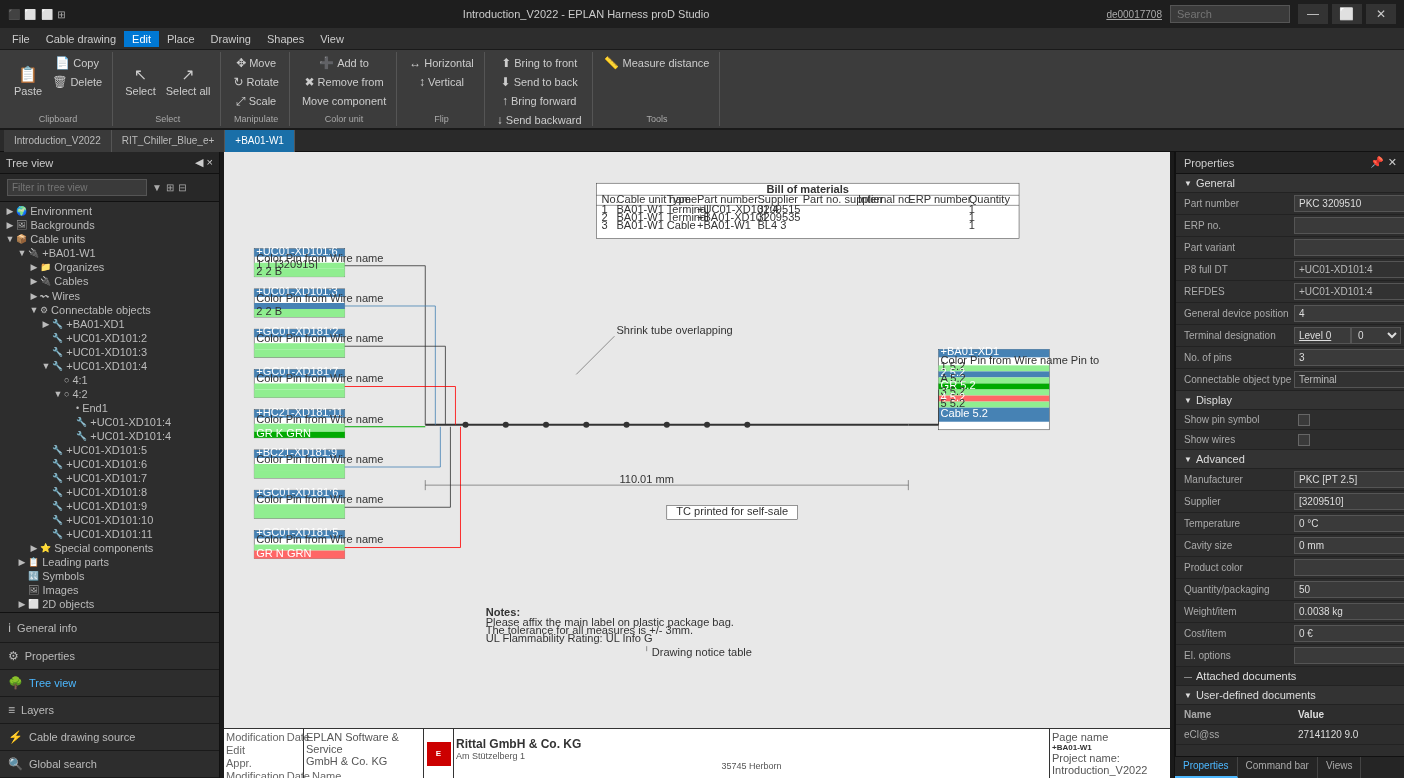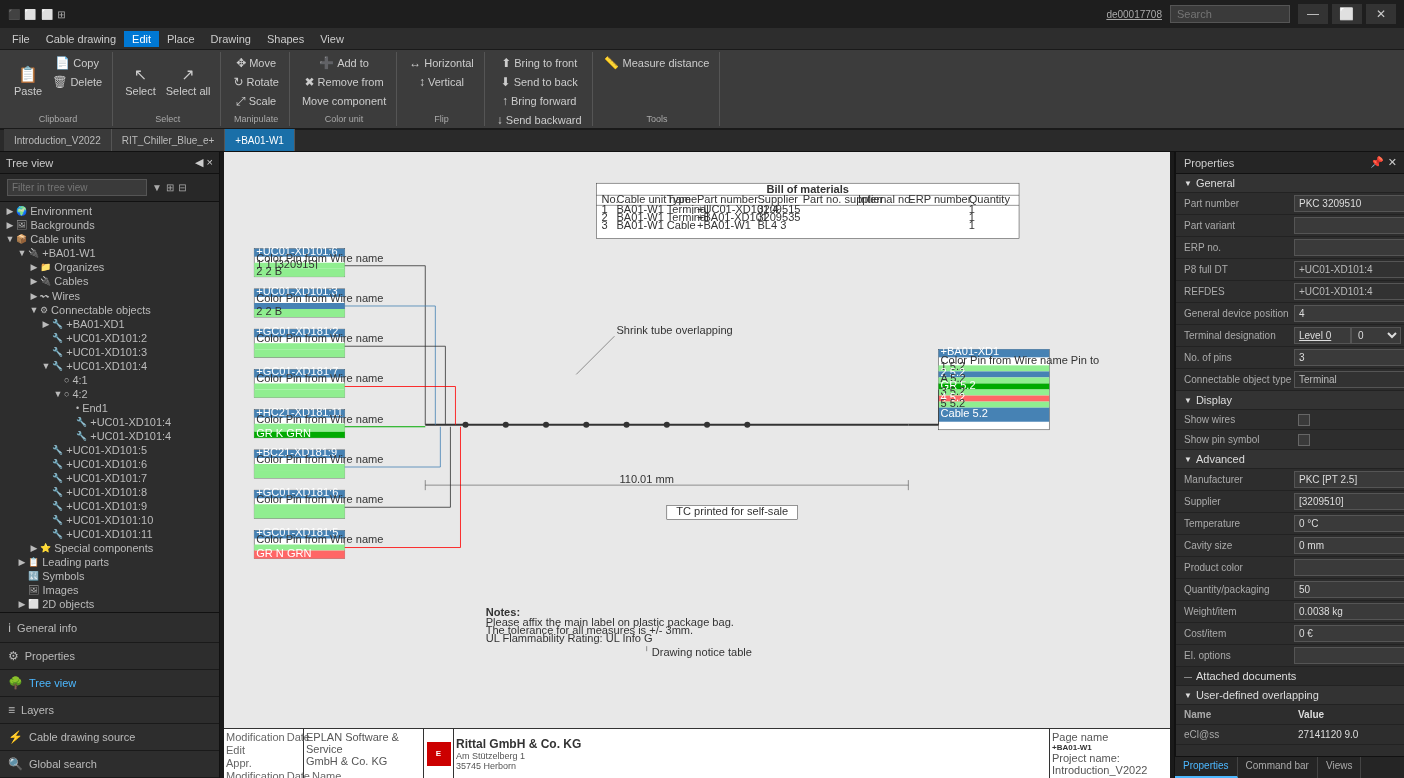--- a/index.html
+++ b/index.html
@@ -87,21 +87,21 @@
     .ribbon-btn.large { min-height: 56px; }
     .ribbon-btn.small { flex-direction: row; min-height: 18px; font-size: 9px; gap: 3px; }
     .ribbon-btn.small .icon { font-size: 12px; }
     .small-btns { display: flex; flex-direction: column; gap: 1px; }
 
     
     #tabbar {
       background: #2a2a2a;
       height: 22px;
       display: flex;
-      align-items: flex-end;
+      align-items: center;
       border-bottom: 1px solid #111;
       padding-left: 4px;
     }
     .tab-item {
       padding: 3px 10px;
       background: #3a3a3a;
       color: #bbb;
       cursor: pointer;
       border-right: 1px solid #555;
       font-size: 10px;
@@ -342,20 +342,21 @@
 
 <div class="full-layout">
 
   <div id="titlebar">
     <div class="left-icons">
       <span>⬛</span>
       <span>⬜</span>
       <span>⬜</span>
       <span>⊞</span>
     </div>
+    <div class="title">Introduction_V2022 - EPLAN Harness proD Studio</div>
     <div style="display:flex;align-items:center;gap:8px;">
       <span style="font-size:10px;color:#aaa;text-decoration:underline;">de00017708</span>
       <input class="search-box" placeholder="Search" style="">
       <div class="win-controls">
         <button class="win-btn">—</button>
         <button class="win-btn">⬜</button>
         <button class="win-btn close">✕</button>
       </div>
     </div>
   </div>
@@ -920,21 +921,21 @@
             <div>GmbH &amp; Co. KG</div>
           </div>
           <div style="width:30px;border-right:1px solid #333;display:flex;align-items:center;justify-content:center;">
             <div style="width:24px;height:24px;background:#CC0000;display:flex;align-items:center;justify-content:center;">
               <span style="color:white;font-size:8px;font-weight:bold;">E</span>
             </div>
           </div>
           <div style="flex:1;border-right:1px solid #333;padding:2px;display:flex;flex-direction:column;justify-content:center;">
             <div style="font-size:12px;font-weight:bold;color:#333;">Rittal GmbH &amp; Co. KG</div>
             <div style="font-size:9px;color:#555;">Am Stützelberg 1</div>
-            <div style="font-size:9px;color:#555;">35745   Herborn</div>
+            <div style="font-size:9px;color:#555;text-align:center;">35745   Herborn</div>
           </div>
           <div style="width:120px;padding:2px;font-size:7px;color:#555;">
             <div>Page name</div>
             <div style="font-size:8px;color:#333;font-weight:bold;">+BA01-W1</div>
             <div>Project name: Introduction_V2022</div>
             <div>Page:</div>
           </div>
         </div>
       </div>
     </div>
@@ -953,25 +954,25 @@
 
         <div class="prop-section-header">
           <span class="chevron">▼</span>
           <span>General</span>
         </div>
         <div class="prop-row">
           <span class="prop-label">Part number</span>
           <input class="prop-value" value="PKC 3209510" style="">
         </div>
         <div class="prop-row">
+          <span class="prop-label">ERP no.</span>
+          <input class="prop-value" value="" style="">
+        </div>
+        <div class="prop-row">
           <span class="prop-label">Part variant</span>
-          <input class="prop-value" value="" style="">
-        </div>
-        <div class="prop-row">
-          <span class="prop-label">ERP no.</span>
           <input class="prop-value" value="" style="">
         </div>
         <div class="prop-row">
           <span class="prop-label">P8 full DT</span>
           <input class="prop-value readonly" value="+UC01-XD101:4" style="">
         </div>
         <div class="prop-row">
           <span class="prop-label">REFDES</span>
           <input class="prop-value readonly" value="+UC01-XD101:4" style="">
         </div>
@@ -995,25 +996,25 @@
         <div class="prop-row">
           <span class="prop-label">Connectable object type</span>
           <input class="prop-value readonly" value="Terminal" style="">
         </div>
 
         <div class="prop-section-header">
           <span class="chevron">▼</span>
           <span>Display</span>
         </div>
         <div class="prop-row">
+          <span class="prop-label">Show pin symbol</span>
+          <span class="checkbox-fake"></span>
+        </div>
+        <div class="prop-row">
           <span class="prop-label">Show wires</span>
-          <span class="checkbox-fake"></span>
-        </div>
-        <div class="prop-row">
-          <span class="prop-label">Show pin symbol</span>
           <span class="checkbox-fake"></span>
         </div>
 
         <div class="prop-section-header">
           <span class="chevron">▼</span>
           <span>Advanced</span>
         </div>
         <div class="prop-row">
           <span class="prop-label">Manufacturer</span>
           <input class="prop-value" value="PKC [PT 2.5]" style="">
@@ -1051,21 +1052,21 @@
           <input class="prop-value" value="" style="">
         </div>
 
         <div class="prop-section-header" style="background:#2a2a2a;">
           <span class="chevron">—</span>
           <span>Attached documents</span>
         </div>
 
         <div class="prop-section-header">
           <span class="chevron">▼</span>
-          <span>User-defined overlapping</span>
+          <span>User-defined documents</span>
         </div>
         <div class="prop-row">
           <span class="prop-label" style="font-weight:bold;">Name</span>
           <span class="prop-value-text" style="font-weight:bold;">Value</span>
         </div>
         <div class="prop-row">
           <span class="prop-label">eCl@ss</span>
           <span class="prop-value-text">27141120 9.0</span>
         </div>
       </div>

